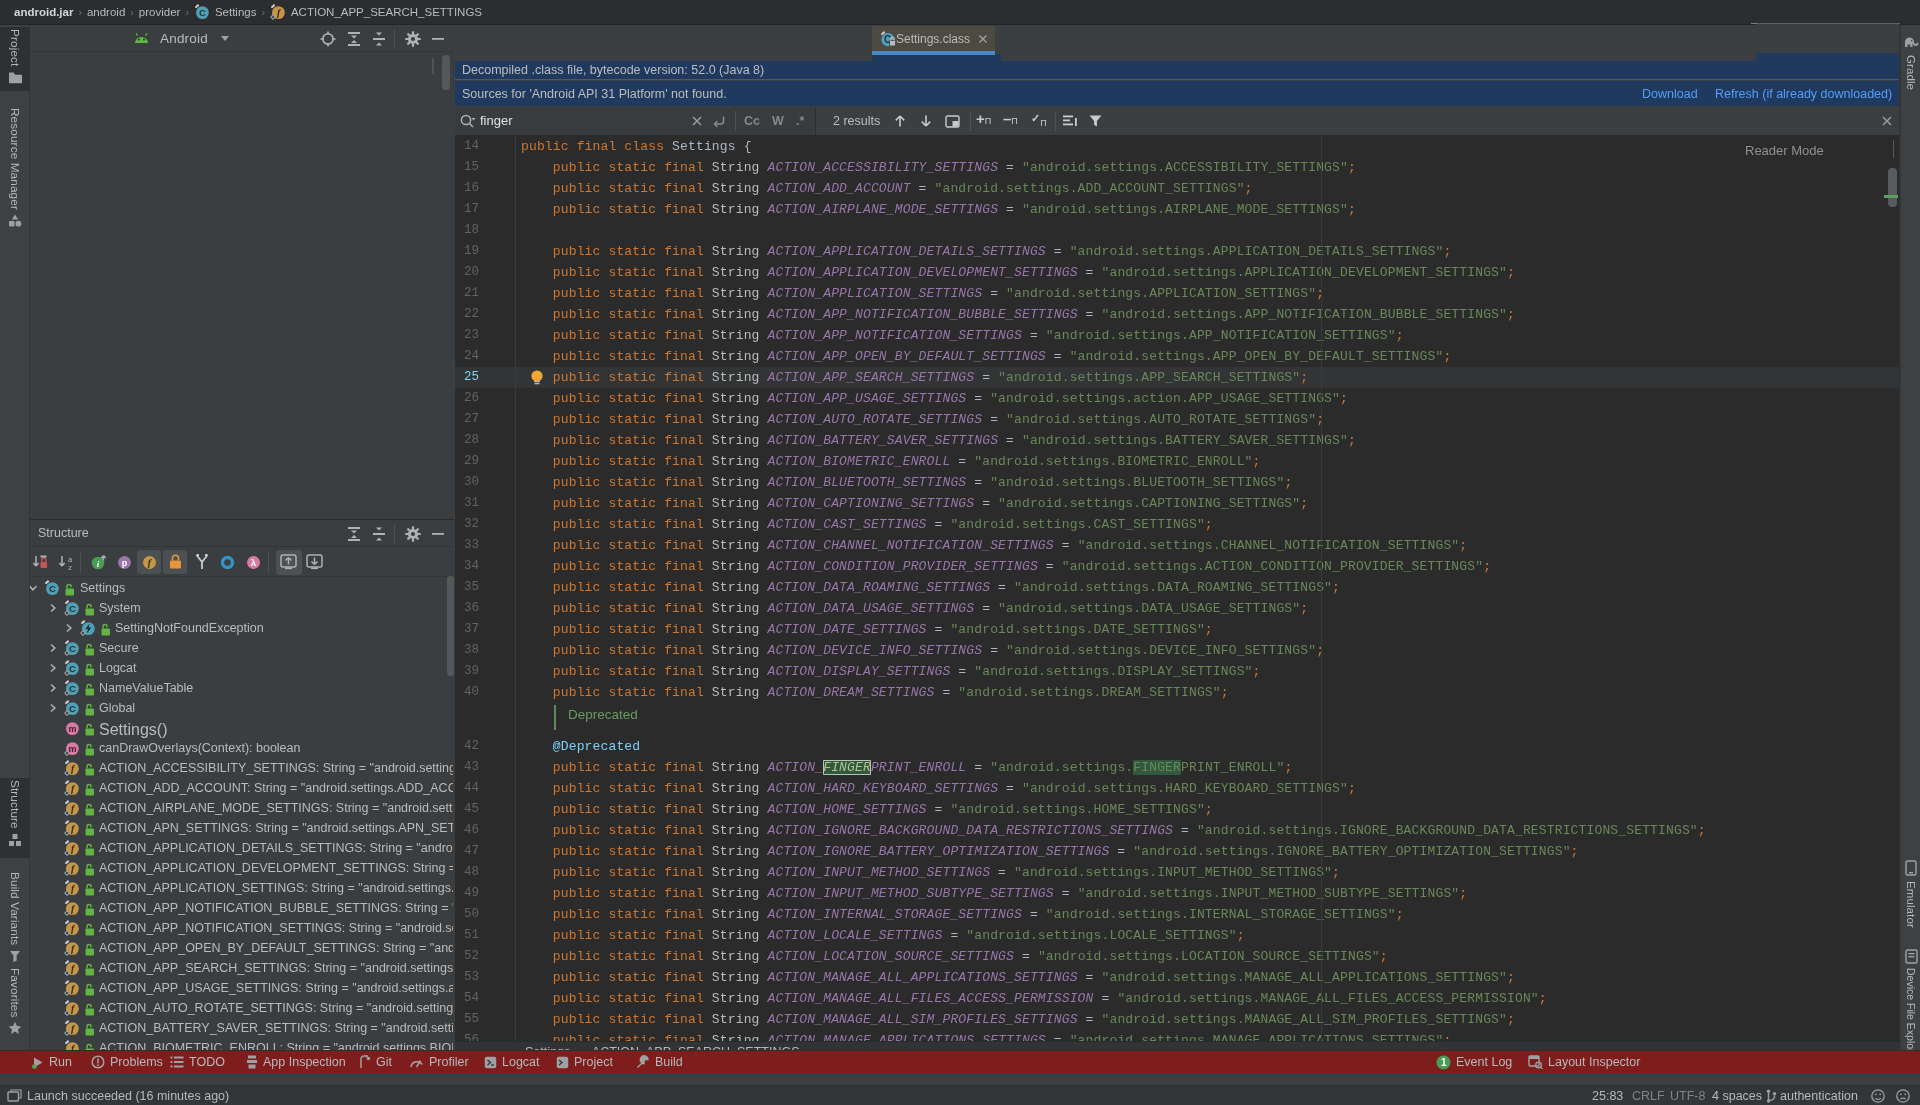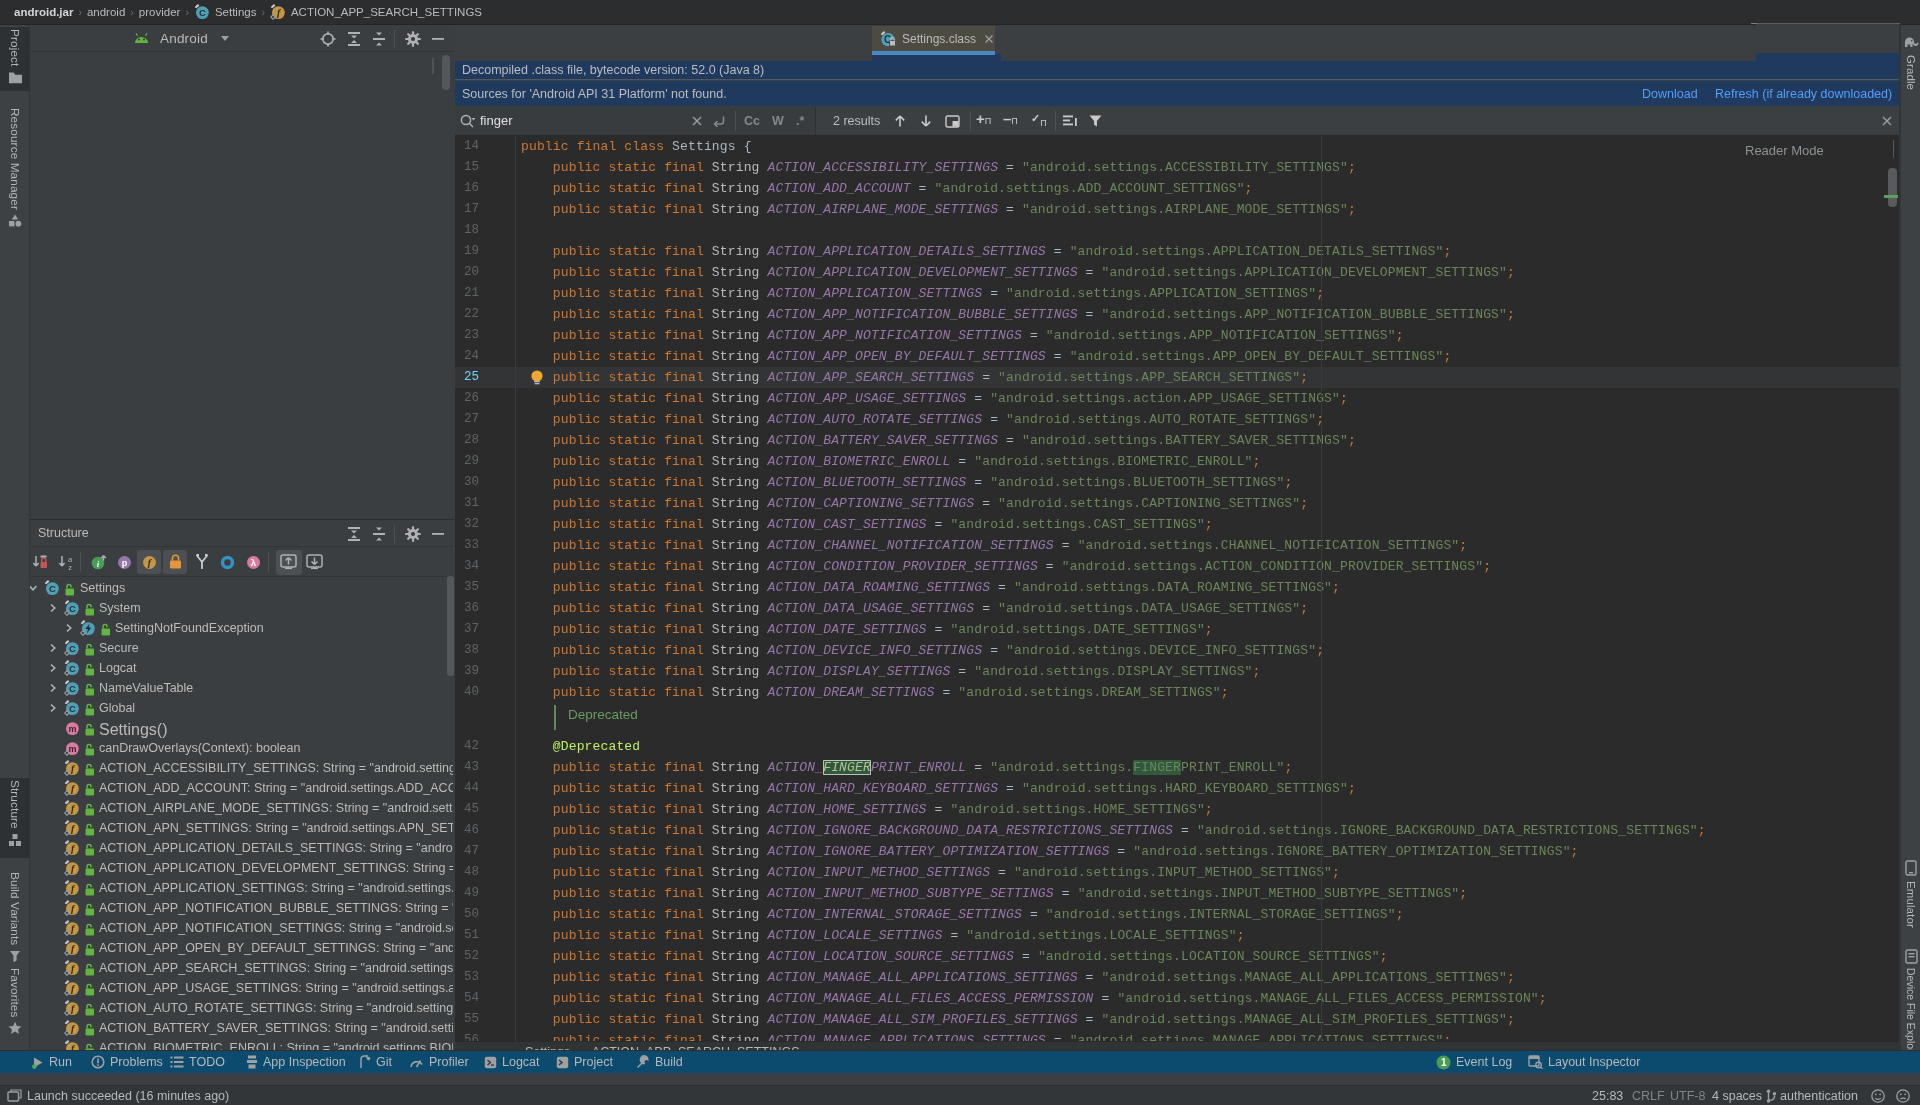--- a/index.html
+++ b/index.html
@@ -32,30 +32,30 @@
 .sdim{color:#85888a;font-weight:bold;font-size:12.5px}
 
 #code{left:455px;top:136px;width:1444px;height:905px;background:#2b2b2b;overflow:hidden;position:absolute}
 .cl{position:relative;height:21px;line-height:21px;white-space:pre;
   font-family:Liberation Mono, monospace;font-size:13px;letter-spacing:.15px;color:#a9b7c6}
 .cl .num{position:absolute;left:0;top:0;width:24px;text-align:right;color:#606366;font-size:12.5px;letter-spacing:0}
 .cl .ct{position:absolute;left:66px;top:0}
 .cur{background:#323435}
 .cur .num{color:#7dd3fc}
 .k{color:#cc7832}.t{color:#bbbbbb}.f{color:#9876aa;font-style:italic}.s{color:#6a8759}
-.sc{color:#cc7832}.an{color:#bef264}
+.sc{color:#cc7832}.an{color:#7dd3fc}
 .hl{background:#32593d;border-radius:1px}
 .hlc{background:#32593d;box-shadow:0 0 0 1px #b9c2b9 inset;border-radius:1px;color:#b3c28f}
 #gutsep{left:515px;top:136px;width:1px;height:905px;background:#393b3c}
 #margin{left:1321px;top:136px;width:1px;height:905px;background:#383a3b}
 
 #crumbs2{left:455px;top:1041px;width:1444px;height:21px;background:#313435;border-top:1px solid #282a2b;
   display:flex;align-items:center;color:#b5b8ba;font-size:12.5px}
 
-#tbar{left:0;top:1050px;width:1920px;height:23px;background:#0c4a6e;border-top:1px solid #2c2e2f;color:#b6b9bb;font-size:12.5px}
+#tbar{left:0;top:1050px;width:1920px;height:23px;background:#7f1d1d;border-top:1px solid #2c2e2f;color:#b6b9bb;font-size:12.5px}
 #sbar{left:0;top:1085px;width:1920px;height:20px;background:#333638;border-top:1px solid #2c2e2f;color:#b6b9bb;font-size:12.5px}
 .titem{position:absolute;top:0;height:22px;display:flex;align-items:center;gap:5px}
 .sitem{position:absolute;top:0;height:19px;display:flex;align-items:center;color:#b6b9bb}
 .dim{color:#808487}
 svg{display:block}
 </style></head><body>
 <div id="root">
 
 <div id="navbar" class="abs">
       <div style="width:14px"></div>
@@ -763,21 +763,21 @@
   <div id="tab">
         <span style="margin-left:8px">
           <svg width="16" height="16" viewBox="0 0 16 16" style="">
             <circle cx="8" cy="8.6" r="6.6" fill="#4fa0ba"></circle>
             <text x="7.6" y="12.4" font-size="10" font-weight="bold" font-family="Liberation Sans" fill="#1d333c" text-anchor="middle">C</text>
             <rect x="0.8" y="1.2" width="4.6" height="2.2" rx="1.1" fill="#c8cacc" transform="rotate(-40 3 2.3)"></rect>
             <rect x="9.5" y="9.5" width="6" height="5.5" rx="1" fill="#b9bcbe" stroke="#4d4a42"></rect>
             <path d="M10.8 9.5 v-1.4 a1.7 1.7 0 0 1 3.4 0 v1.4" stroke="#b9bcbe" stroke-width="1.2" fill="none"></path>
           </svg>
         </span>
-        <span style="margin-left:6px">Settings.class</span>
+        <span style="">Settings.class</span>
         <span style="margin-left:8px">
           <svg width="10" height="10" viewBox="0 0 10 10" style="">
             <path d="M1.5 1.5 L8.5 8.5 M8.5 1.5 L1.5 8.5" stroke="#9da1a3" stroke-width="1.3"></path>
           </svg>
         </span>
       </div>
   <div id="tabu"></div>
 </div>
 <div class="banner abs" style="top:61px;height:19px;border-bottom:1px solid #55585a">
   <span style="margin-left:7px">Decompiled .class file, bytecode version: 52.0 (Java 8)</span>

